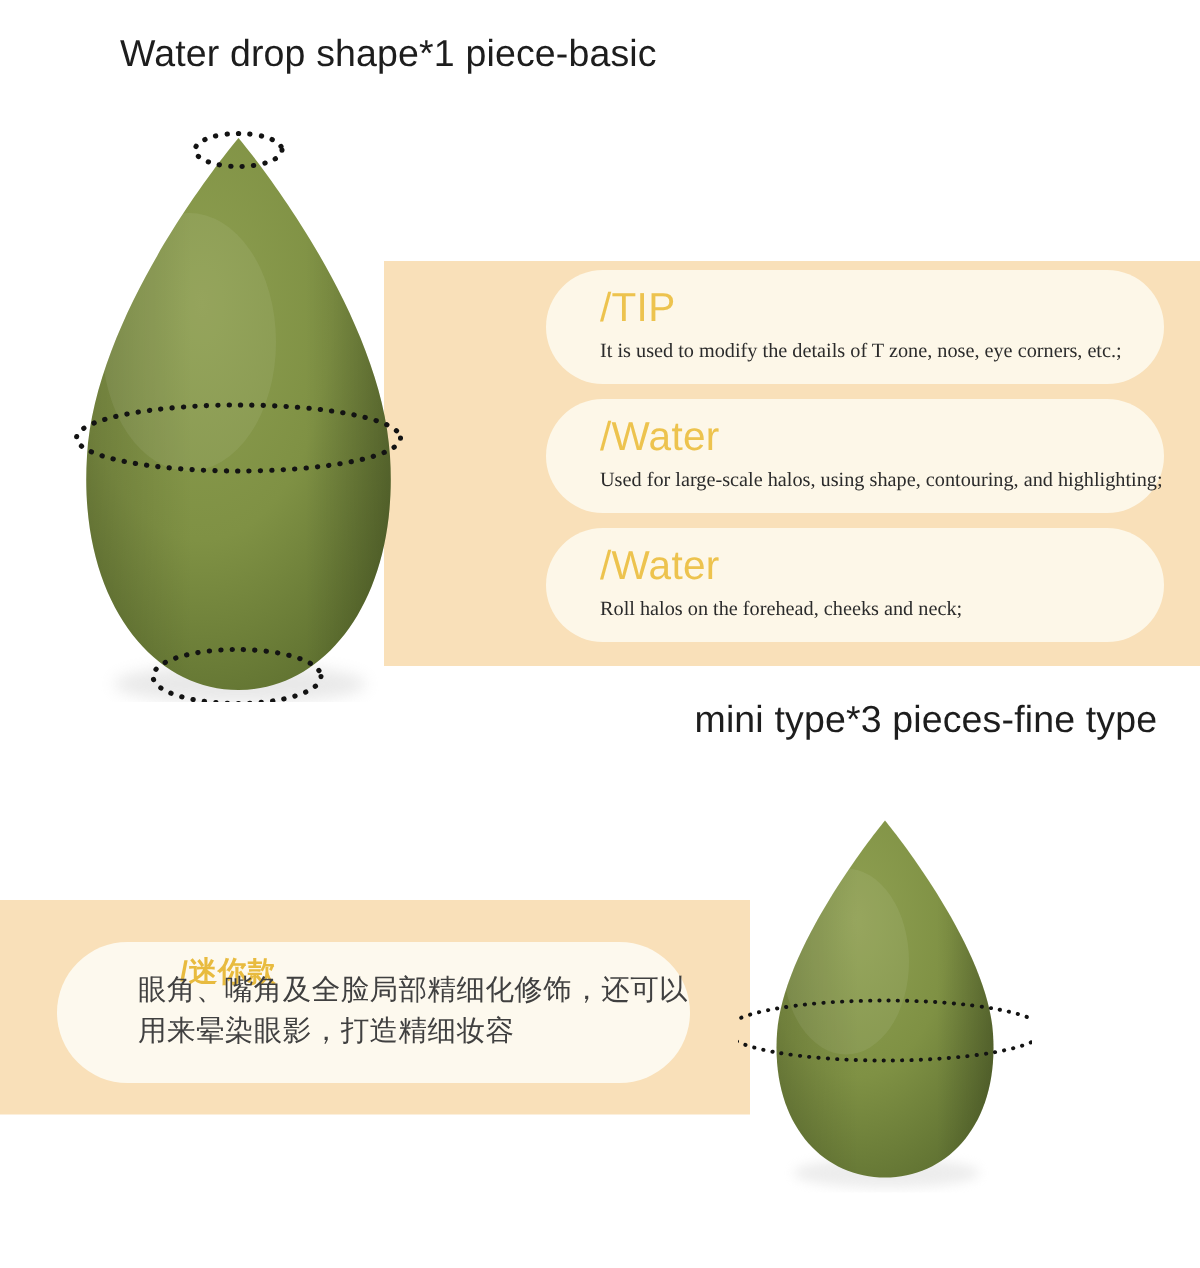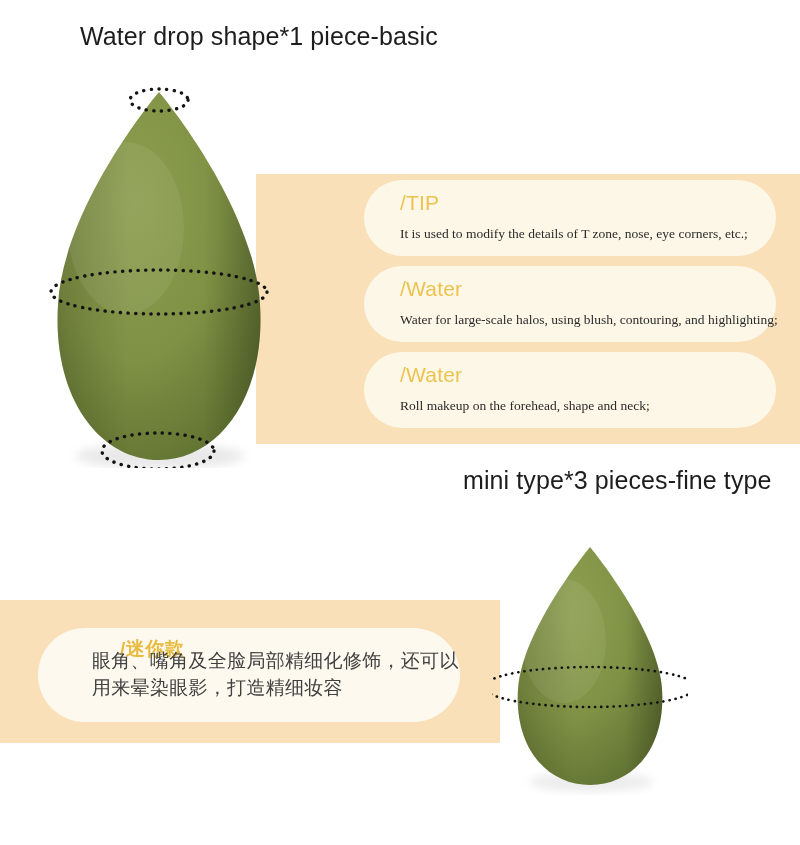--- a/index.html
+++ b/index.html
@@ -18,21 +18,21 @@
   #h1{left:78px;top:24px;}
   #h2{left:461px;top:468px;}
 
   
   .beige{position:absolute;background:#f9e0b9;}
   #beige-top{left:256px;top:174px;width:544px;height:270px;}
   #beige-bottom{left:0px;top:600px;width:500px;height:143px;}
 
   
   .card{position:absolute;background:#fdf7e8;border-radius:46px;}
-  .card .label{position:absolute;left:36px;top:12px;font-size:21px;color:#edc34e;
+  .card .label{position:absolute;left:36px;top:12px;font-size:27px;color:#edc34e;
                letter-spacing:.2px;line-height:1;}
   .card .desc{position:absolute;left:36px;top:46px;right:14px;
               font-family:"Liberation Serif","DejaVu Serif",serif;
               font-size:13.5px;color:#2b2b2b;line-height:1.25;white-space:nowrap;}
   #card-tip{left:364px;top:180px;width:412px;height:76px;}
   #card-curved{left:364px;top:266px;width:412px;height:76px;}
   #card-bottom{left:364px;top:352px;width:412px;height:76px;}
 
   
   #card-mini{position:absolute;left:38px;top:628px;width:422px;height:94px;
@@ -102,26 +102,26 @@
     </svg>
   </div>
 
   <div class="card" id="card-tip">
     <div class="label">/TIP</div>
     <div class="desc">It is used to modify the details of T zone, nose, eye corners, etc.;</div>
   </div>
 
   <div class="card" id="card-curved">
     <div class="label">/Water</div>
-    <div class="desc">Water for large-scale halos, using blush, contouring, and highlighting;</div>
+    <div class="desc">Used for large-scale halos, using shape, contouring, and highlighting;</div>
   </div>
 
   <div class="card" id="card-bottom">
     <div class="label">/Water</div>
-    <div class="desc">Roll makeup on the forehead, shape and neck;</div>
+    <div class="desc">Roll halos on the forehead, cheeks and neck;</div>
   </div>
 
   <div class="heading" id="h2">
     <span class="hl"><span class="txt">mini type*3 pieces-fine type</span></span>
   </div>
 
   <div class="beige" id="beige-bottom"></div>
 
   <div id="card-mini">
     <div class="label">/迷你款</div>

